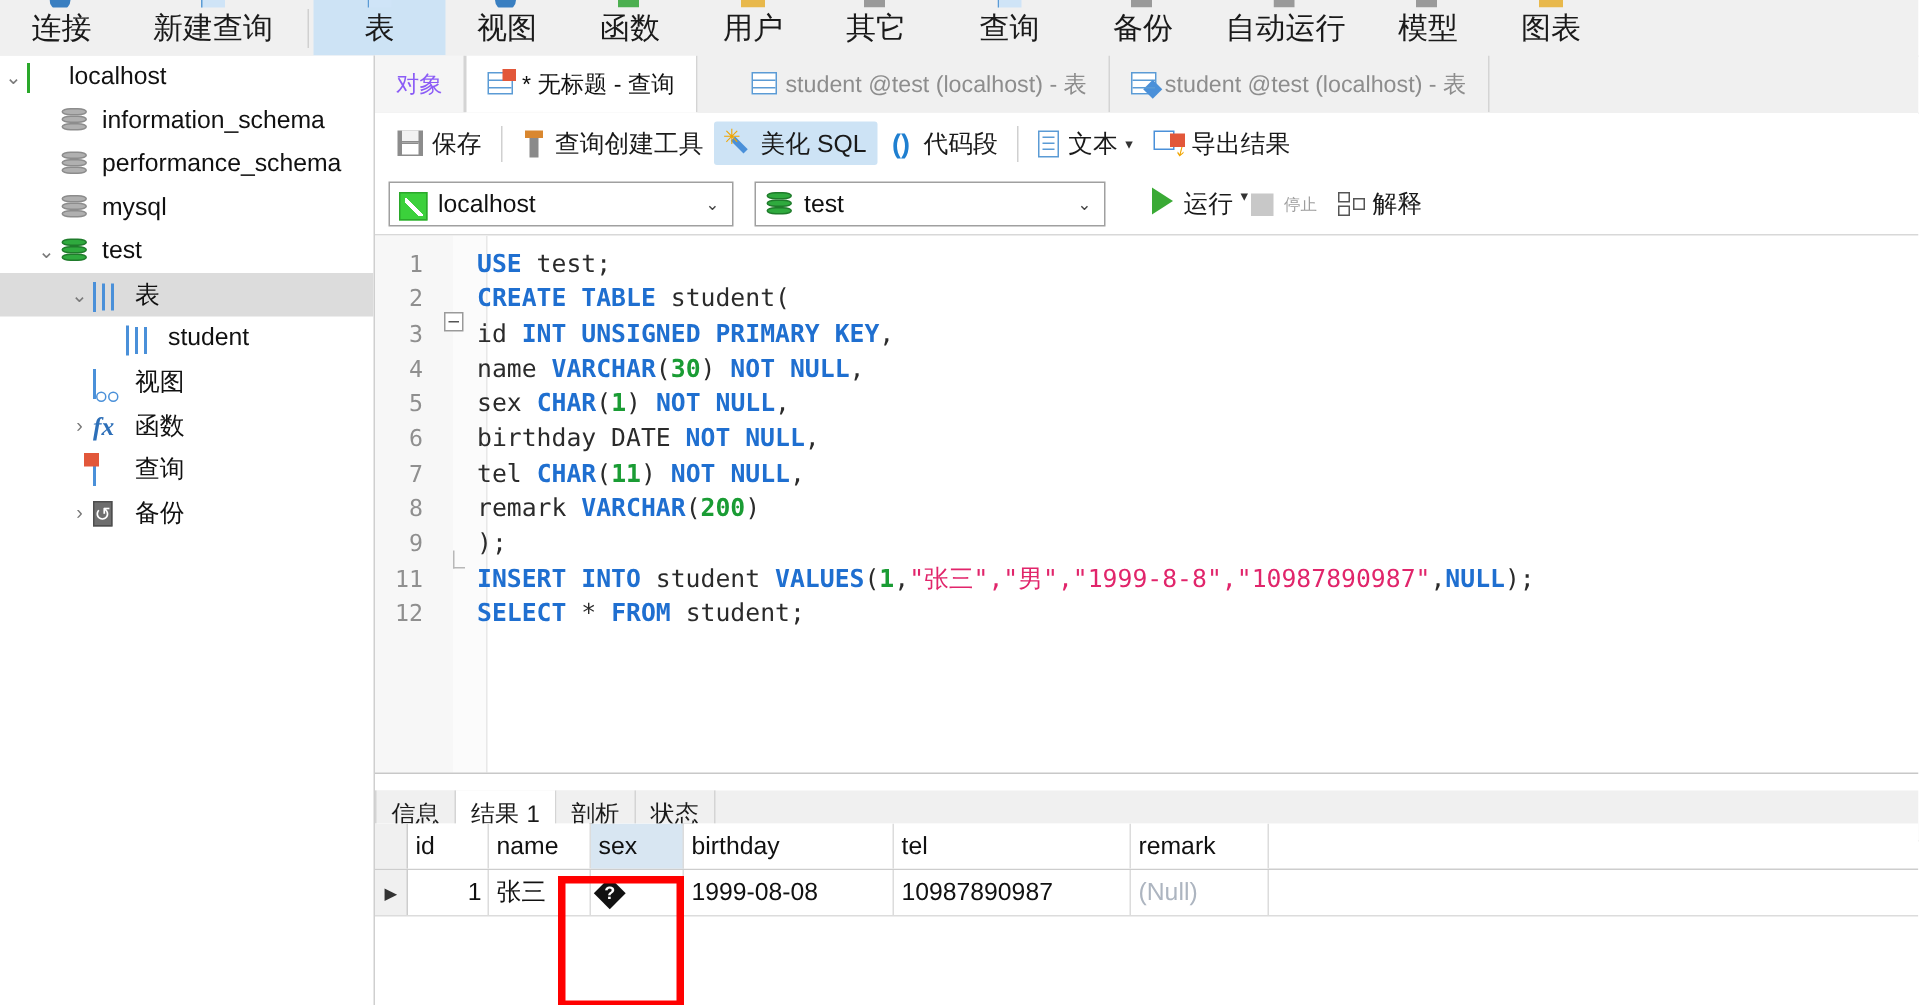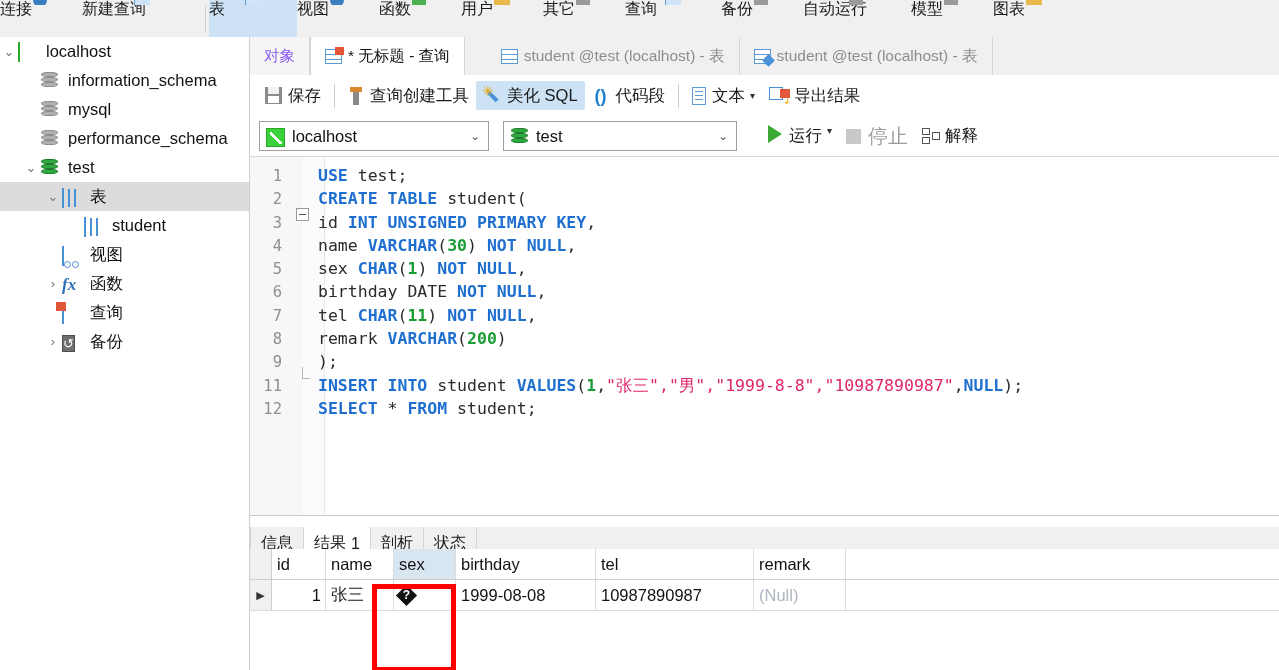--- a/index.html
+++ b/index.html
@@ -27,23 +27,23 @@
     background: #f0f0f0;
     border-bottom: 1px solid #d4d4d4;
     display: flex;
     align-items: flex-end;
   }
   .menu-item {
     position: relative;
     height: 37px;
     display: flex;
     align-items: flex-end;
-    justify-content: flex-start;
-    padding: 0 0 20px 0;
-    font-size: 16px;
+    justify-content: center;
+    padding: 0 0 8px 0;
+    font-size: 20px;
     color: #1a1a1a;
     cursor: default;
     box-sizing: border-box;
   }
   .menu-item .mlabel { line-height: 1; }
   .menu-item.active {
     background: #cde3f5;
   }
   .menu-sep {
     width: 1px;
@@ -269,21 +269,21 @@
   }
   .combo.conn { width:230px; margin-right:14px; }
   .combo.db { width:234px; margin-right:16px; }
 
   .runbtn { display:flex;align-items:flex-start; font-size:16.5px; color:#1a1a1a; cursor:default;margin-left:15px; }
   .play {
     width:0;height:0;border-left:14px solid #3aaa35;
     border-top:9px solid transparent;border-bottom:9px solid transparent;
     margin-right:7px;
   }
-  .stopbtn { display:flex;align-items:center; font-size:20px; color:#9d9d9d; margin-left:14px; cursor:default;}
+  .stopbtn { display:flex;align-items:center; font-size:11px; color:#9d9d9d; margin-left:2px; cursor:default;}
   .stopsq { width:15px;height:15px;background:#c8c8c8;margin-right:7px; }
   .explbtn { display:flex;align-items:center; font-size:16.5px; color:#1a1a1a; margin-left:14px; cursor:default;}
   .explico { width:18px;height:16px;margin-right:5px;position:relative; }
   .explico b { position:absolute; border:1.5px solid #555; background:#fff; box-sizing:border-box; }
   .explico b:nth-child(1){ left:0; top:0; width:8px; height:7px;}
   .explico b:nth-child(2){ left:0; top:9px; width:8px; height:7px;}
   .explico b:nth-child(3){ left:10px; top:4px; width:8px; height:8px;}
 
   
   .editor {
@@ -554,26 +554,26 @@
         <span class="lbl">localhost</span>
       </div>
       <div class="tree-row" style="padding-left: 22px;">
         <span class="twisty empty">·</span>
         <span class="t-icon"><span class="db-ico"><i></i><i></i><i></i></span></span>
         <span class="lbl">information_schema</span>
       </div>
       <div class="tree-row" style="padding-left: 22px;">
         <span class="twisty empty">·</span>
         <span class="t-icon"><span class="db-ico"><i></i><i></i><i></i></span></span>
-        <span class="lbl">mysql</span>
+        <span class="lbl">performance_schema</span>
       </div>
       <div class="tree-row" style="padding-left: 22px;">
         <span class="twisty empty">·</span>
         <span class="t-icon"><span class="db-ico"><i></i><i></i><i></i></span></span>
-        <span class="lbl">performance_schema</span>
+        <span class="lbl">mysql</span>
       </div>
       <div class="tree-row" style="padding-left: 22px;">
         <span class="twisty">⌄</span>
         <span class="t-icon"><span class="db-ico green"><i></i><i></i><i></i></span></span>
         <span class="lbl">test</span>
       </div>
       <div class="tree-row selected" style="padding-left: 44px;">
         <span class="twisty">⌄</span>
         <span class="t-icon"><span class="tbl-ico"><u></u><u></u></span></span>
         <span class="lbl">表</span>

